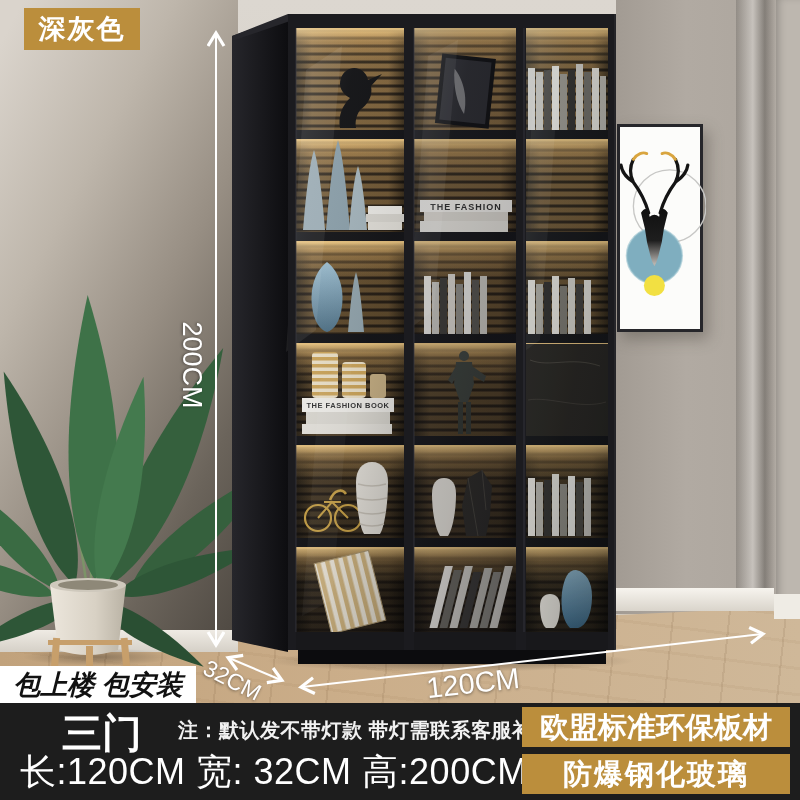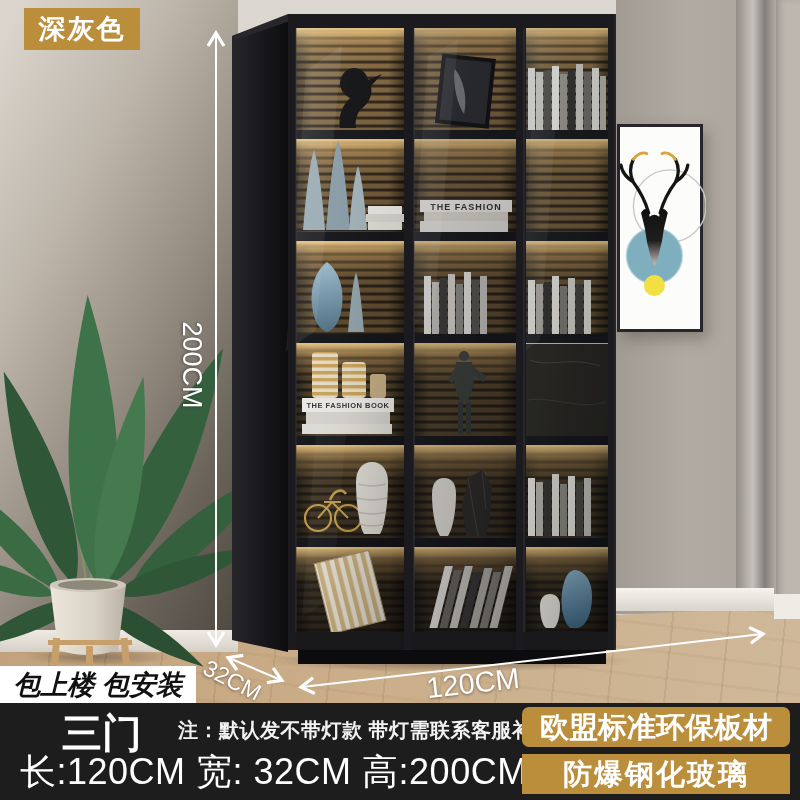--- a/index.html
+++ b/index.html
@@ -37,21 +37,21 @@
   .badge-gold{background:var(--badge-gold,#BB8E3C);color:#FFF;}
   .badge-color{left:24px;top:8px;width:116px;height:42px;font-size:27px;font-weight:700;
     text-align:center;line-height:42px;letter-spacing:2px;}
   .service-strip{left:0;top:666px;width:196px;height:38px;background:#FFFFFF;color:#111;
     font-size:27px;font-weight:800;text-align:center;line-height:38px;font-style:italic;}
   .bottom-bar{left:0;top:703px;width:800px;height:97px;background:var(--bottom-bar,#1D1D1D);}
   .doors{left:56px;top:3px;width:92px;text-align:center;color:#FFF;font-size:40px;font-weight:700;}
   .note{left:178px;top:14px;color:#F2F2F2;font-size:20px;font-weight:700;letter-spacing:.5px;}
   .sizes{left:20px;top:45px;color:#FFF;font-size:36px;font-weight:400;letter-spacing:.5px;}
   .feat{left:522px;width:268px;height:40px;font-size:29px;font-weight:700;text-align:center;line-height:40px;}
-  .feat1{top:4px;border-radius:7px;}
+  .feat1{top:4px;}
   .feat2{top:51px;letter-spacing:2px;}
   .dim-label{color:#FFF;font-weight:500;text-align:center;
     text-shadow:0 1px 3px rgba(0,0,0,.45);}
   .dim-h{left:124px;top:348px;width:132px;height:34px;font-size:27px;transform:rotate(90deg);}
   .dim-d{left:186px;top:667px;width:92px;height:28px;font-size:23px;transform:rotate(27deg);}
   .dim-w{left:400px;top:667px;width:146px;height:32px;font-size:29px;transform:rotate(-6.5deg);}
   svg{display:block;}
 </style>
 </head>
 <body>

